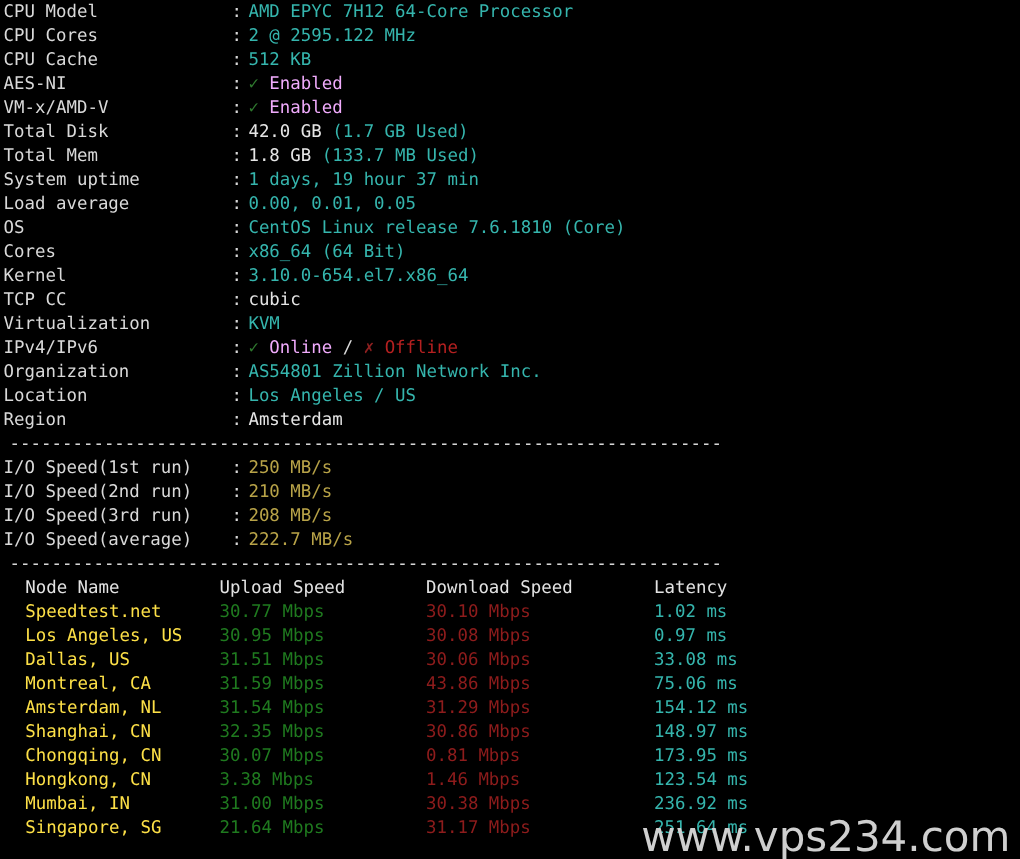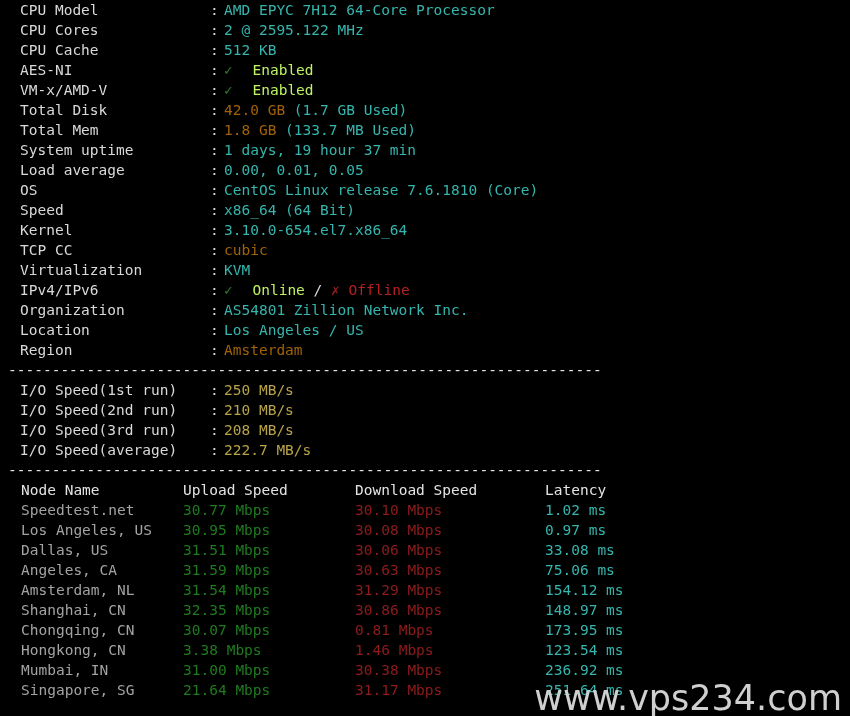--- a/index.html
+++ b/index.html
@@ -19,36 +19,36 @@
     height: 716px;
     background: #000000;
     padding: 0;
     box-sizing: border-box;
   }
   .line {
     height: 20px;
     line-height: 20px;
     font-size: 14.5px;
     white-space: pre;
-    padding-left: 20px;
+    padding-left: 3px;
     letter-spacing: 0px;
   }
   .label {
     display: inline-block;
     width: 190px;
     color: #d9d9d9;
   }
   .colon {
     display: inline-block;
     width: 14px;
     color: #d9d9d9;
   }
   .val        { color: #35b5ad; }
-  .val-yellow { color: #a16207; }
-  .ok         { color: #bef264; margin-left: 11px; }
+  .val-yellow { color: #e5e5e5; }
+  .ok         { color: #f0abfc; }
   .ok-mark    { color: #2f7a2f; }
   .bad        { color: #b52020; }
   .bad-mark   { color: #8f2020; }
   .sep        { color: #d9d9d9; }
 
   .divider {
     height: 20px;
     line-height: 20px;
     font-size: 14.5px;
     white-space: pre;
@@ -71,21 +71,21 @@
     font-size: 14.5px;
     white-space: pre;
     padding-left: 21px;
   }
   .c-node { display: inline-block; width: 162px; }
   .c-up   { display: inline-block; width: 172px; }
   .c-down { display: inline-block; width: 190px; }
   .c-lat  { display: inline-block; width: 120px; }
 
   .th { color: #e3e3e3; }
-  .node-name { color: #a3a3a3; }
+  .node-name { color: #fde047; }
   .up-speed  { color: #1f7a1f; }
   .down-speed{ color: #8e1c1c; }
   .latency   { color: #35b5ad; }
 
   #watermark {
     position: absolute;
     right: 8px;
     bottom: -2px;
     font-family: "DejaVu Sans", "Liberation Sans", sans-serif;
     font-size: 35px;
@@ -104,21 +104,21 @@
       <div class="line"><span class="label">CPU Model</span><span class="colon">:</span><span class="val">AMD EPYC 7H12 64-Core Processor</span></div>
       <div class="line"><span class="label">CPU Cores</span><span class="colon">:</span><span class="val">2 @ 2595.122 MHz</span></div>
       <div class="line"><span class="label">CPU Cache</span><span class="colon">:</span><span class="val">512 KB</span></div>
       <div class="line"><span class="label">AES-NI</span><span class="colon">:</span><span class="ok-mark">✓</span><span> </span><span class="ok">Enabled</span></div>
       <div class="line"><span class="label">VM-x/AMD-V</span><span class="colon">:</span><span class="ok-mark">✓</span><span> </span><span class="ok">Enabled</span></div>
       <div class="line"><span class="label">Total Disk</span><span class="colon">:</span><span class="val-yellow">42.0 GB</span><span class="val"> (1.7 GB Used)</span></div>
       <div class="line"><span class="label">Total Mem</span><span class="colon">:</span><span class="val-yellow">1.8 GB</span><span class="val"> (133.7 MB Used)</span></div>
       <div class="line"><span class="label">System uptime</span><span class="colon">:</span><span class="val">1 days, 19 hour 37 min</span></div>
       <div class="line"><span class="label">Load average</span><span class="colon">:</span><span class="val">0.00, 0.01, 0.05</span></div>
       <div class="line"><span class="label">OS</span><span class="colon">:</span><span class="val">CentOS Linux release 7.6.1810 (Core)</span></div>
-      <div class="line"><span class="label">Speed</span><span class="colon">:</span><span class="val">x86_64 (64 Bit)</span></div>
+      <div class="line"><span class="label">Cores</span><span class="colon">:</span><span class="val">x86_64 (64 Bit)</span></div>
       <div class="line"><span class="label">Kernel</span><span class="colon">:</span><span class="val">3.10.0-654.el7.x86_64</span></div>
       <div class="line"><span class="label">TCP CC</span><span class="colon">:</span><span class="val-yellow">cubic</span></div>
       <div class="line"><span class="label">Virtualization</span><span class="colon">:</span><span class="val">KVM</span></div>
       <div class="line"><span class="label">IPv4/IPv6</span><span class="colon">:</span><span class="ok-mark">✓</span><span> </span><span class="ok">Online</span><span class="sep"> / </span><span class="bad-mark">✗</span><span> </span><span class="bad">Offline</span></div>
       <div class="line"><span class="label">Organization</span><span class="colon">:</span><span class="val">AS54801 Zillion Network Inc.</span></div>
       <div class="line"><span class="label">Location</span><span class="colon">:</span><span class="val">Los Angeles / US</span></div>
       <div class="line"><span class="label">Region</span><span class="colon">:</span><span class="val-yellow">Amsterdam</span></div>
     </div>
 
   <div class="divider">--------------------------------------------------------------------</div>
@@ -130,21 +130,21 @@
       <div class="line"><span class="io-label">I/O Speed(average)</span><span class="colon">:</span><span class="io-val">222.7 MB/s</span></div>
     </div>
 
   <div class="divider">--------------------------------------------------------------------</div>
 
   <div id="speedtest-block">
       <div class="trow"><span class="c-node th">Node Name</span><span class="c-up th">Upload Speed</span><span class="c-down th">Download Speed</span><span class="c-lat th">Latency</span></div>
       <div class="trow"><span class="c-node node-name">Speedtest.net</span><span class="c-up up-speed">30.77 Mbps</span><span class="c-down down-speed">30.10 Mbps</span><span class="c-lat latency">1.02 ms</span></div>
       <div class="trow"><span class="c-node node-name">Los Angeles, US</span><span class="c-up up-speed">30.95 Mbps</span><span class="c-down down-speed">30.08 Mbps</span><span class="c-lat latency">0.97 ms</span></div>
       <div class="trow"><span class="c-node node-name">Dallas, US</span><span class="c-up up-speed">31.51 Mbps</span><span class="c-down down-speed">30.06 Mbps</span><span class="c-lat latency">33.08 ms</span></div>
-      <div class="trow"><span class="c-node node-name">Angeles, CA</span><span class="c-up up-speed">31.59 Mbps</span><span class="c-down down-speed">30.63 Mbps</span><span class="c-lat latency">75.06 ms</span></div>
+      <div class="trow"><span class="c-node node-name">Montreal, CA</span><span class="c-up up-speed">31.59 Mbps</span><span class="c-down down-speed">43.86 Mbps</span><span class="c-lat latency">75.06 ms</span></div>
       <div class="trow"><span class="c-node node-name">Amsterdam, NL</span><span class="c-up up-speed">31.54 Mbps</span><span class="c-down down-speed">31.29 Mbps</span><span class="c-lat latency">154.12 ms</span></div>
       <div class="trow"><span class="c-node node-name">Shanghai, CN</span><span class="c-up up-speed">32.35 Mbps</span><span class="c-down down-speed">30.86 Mbps</span><span class="c-lat latency">148.97 ms</span></div>
       <div class="trow"><span class="c-node node-name">Chongqing, CN</span><span class="c-up up-speed">30.07 Mbps</span><span class="c-down down-speed">0.81 Mbps</span><span class="c-lat latency">173.95 ms</span></div>
       <div class="trow"><span class="c-node node-name">Hongkong, CN</span><span class="c-up up-speed">3.38 Mbps</span><span class="c-down down-speed">1.46 Mbps</span><span class="c-lat latency">123.54 ms</span></div>
       <div class="trow"><span class="c-node node-name">Mumbai, IN</span><span class="c-up up-speed">31.00 Mbps</span><span class="c-down down-speed">30.38 Mbps</span><span class="c-lat latency">236.92 ms</span></div>
       <div class="trow"><span class="c-node node-name">Singapore, SG</span><span class="c-up up-speed">21.64 Mbps</span><span class="c-down down-speed">31.17 Mbps</span><span class="c-lat latency">251.64 ms</span></div>
     </div>
 
   <div id="watermark">www.vps234.com</div>
 

